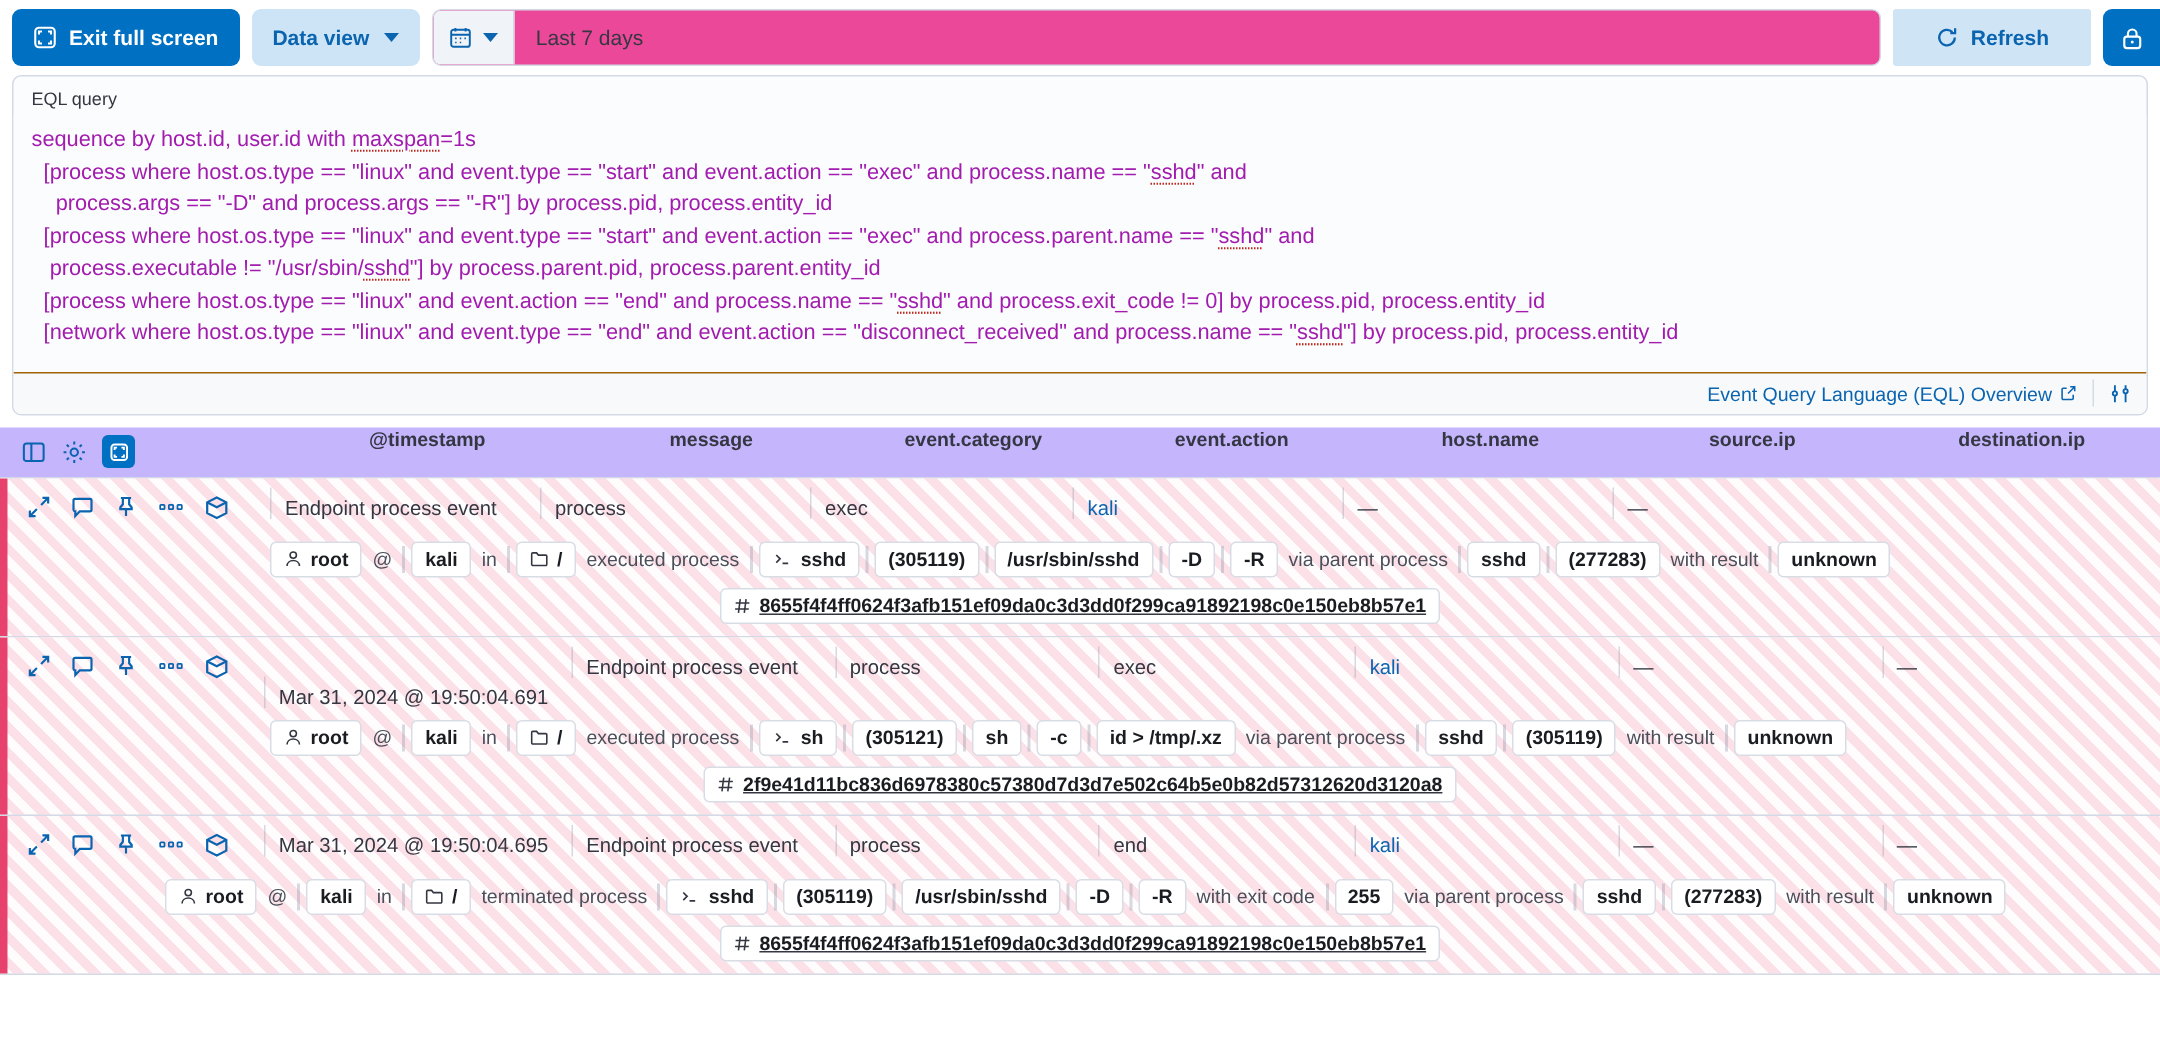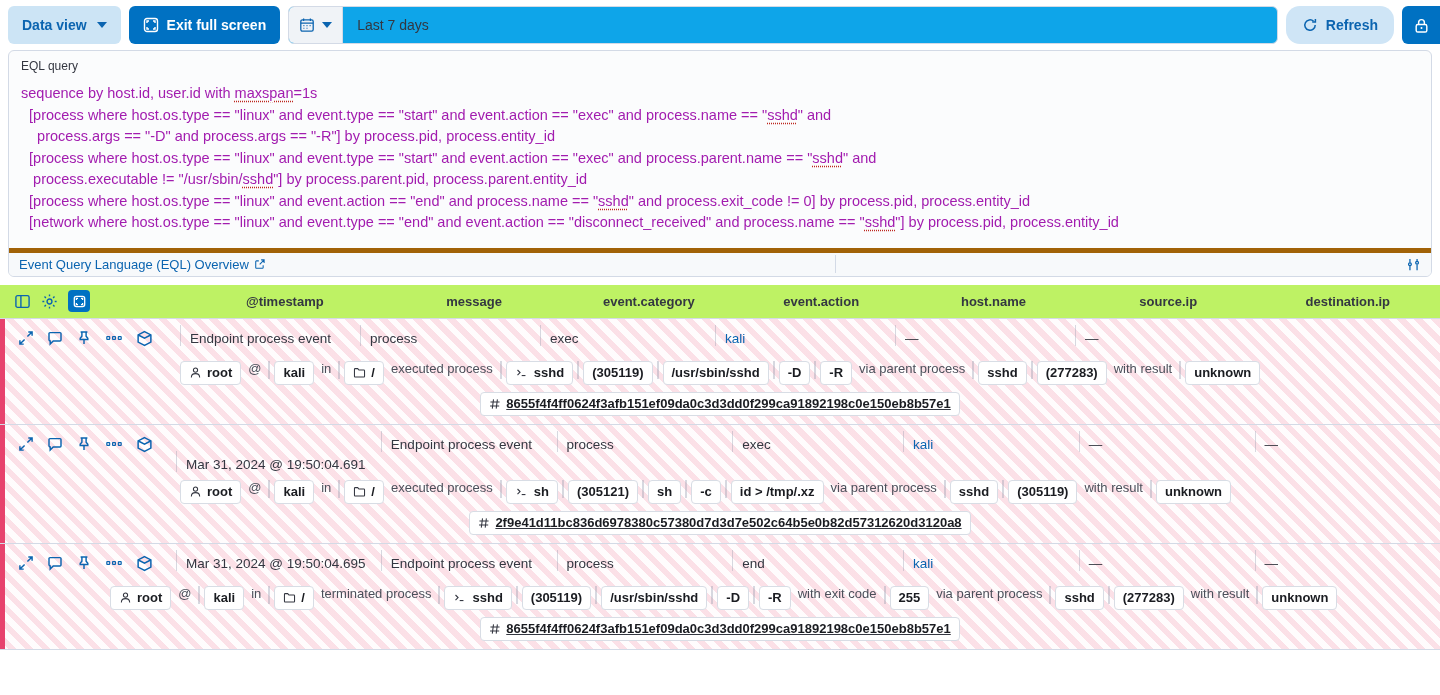--- a/index.html
+++ b/index.html
@@ -22,31 +22,31 @@
   }
   .btn {
     display:inline-flex; align-items:center; gap:8px;
     border:none; border-radius:6px;
     font-family:"Liberation Sans", sans-serif;
     font-size:14px; font-weight:700;
     cursor:pointer; white-space:nowrap;
   }
   .btn-primary { background:#0071c2; color:#ffffff; height:38px; padding:0 14px; }
   .btn-light   { background:#cce4f5; color:#0b64b0; height:38px; padding:0 14px; }
-  .btn-refresh { background:#cfe5f6; color:#0b64b0; height:38px; padding:0 16px; border-radius:14px;align-items:center; }
+  .btn-refresh { background:#cfe5f6; color:#0b64b0; height:38px; padding:0 28px; border-radius:2px;align-items:center; }
   .btn-lock    { background:#0071c2; color:#ffffff; height:38px; width:38px;
                  justify-content:center; border-radius:6px 0 0 6px; padding:0; }
 
   .caret { width:0;height:0;border-left:5px solid transparent;border-right:5px solid transparent;
            border-top:6px solid currentColor; display:inline-block; margin-left:2px;}
 
   .date-group {
     display:flex; align-items:stretch; flex:1 1 auto;
     border:1px solid #d3dae6; border-radius:6px; overflow:hidden;
-    height:38px; background:#0ea5e9; min-width:0;
+    height:38px; background:#ec4899; min-width:0;
   }
   .date-prepend {
     display:flex; align-items:center; gap:5px;
     background:#f0f3f7; padding:0 10px;
     border-right:1px solid #d3dae6; color:#0b64b0;
     cursor:pointer;
   }
   .date-value {
     display:flex; align-items:center; padding:0 14px;
     flex:1; font-size:14px; color:#343741; cursor:text;
@@ -68,35 +68,35 @@
     padding:6px 12px 14px 12px;
     font-size:14.5px; line-height:21.5px;
     color:#a21caf;
     white-space:pre;
     font-family:"Liberation Sans", sans-serif;
     background:#fbfcfd;
   }
   .sq { text-decoration:underline; text-decoration-style:dotted;
         text-decoration-color:#bd271e; text-underline-offset:3px; }
   .eql-footer {
-    display:flex; align-items:center; justify-content:space-between; gap:10px;
-    border-top:5px solid #a16207;
+    display:flex; align-items:center; justify-content:flex-end; gap:10px;
+    border-top:1px solid #a16207;
     background:#f7f9fb;
     padding:4px 10px; height:28px;
   }
   .eql-link { color:#0b64b0; font-size:13px; cursor:pointer;
               display:inline-flex; align-items:center; gap:5px; }
   .divider-v { width:1px; height:18px; background:#d3dae6; }
 
   
   .grid-header {
-    display:flex; align-items:center;
+    display:flex; 
     height:34px;
     border-bottom:1px solid #d3dae6;
-    background:#bef264;
+    background:#c4b5fd;
     padding-left:8px;
     margin-top:8px;
   }
   .hdr-icons { display:flex; align-items:center; gap:10px; width:180px; padding-left:6px; }
   .icon-btn { color:#0b64b0; display:inline-flex; align-items:center; cursor:pointer; }
   .icon-active {
     background:#0071c2; color:#fff; border-radius:4px;
     width:22px;height:22px; justify-content:center;
   }
   .hdr-cell {
@@ -125,54 +125,54 @@
     font-size:13.5px; color:#343741;
     padding-top:6px;
     border-left:1px solid rgba(140,150,170,0.35);
     padding-left:9px;
     white-space:nowrap; overflow:hidden;
   }
   .cell.link { color:#0b64b0; }
 
   
   .badge-line {
-    display:flex; align-items:flex-start; flex-wrap:nowrap;
+    display:flex; align-items:center; flex-wrap:nowrap;
     gap:4px; padding-top:8px;
   }
   .badge {
     display:inline-flex; align-items:center; gap:5px;
     background:#ffffff; border:1px solid #d8dde5; border-radius:4px;
     padding:3px 8px;
     font-size:13px; font-weight:700; color:#1a1c21;
     white-space:nowrap; line-height:16px;
   }
   .conj { font-size:13px; color:#4b4f5a; padding:0 3px; white-space:nowrap; }
   .sep { width:2px; height:18px; background:rgba(140,150,170,0.35); flex:0 0 auto; }
   .hash-line { display:flex; justify-content:center; padding-top:7px;text-decoration:underline; }
   .badge-mono { font-family:"Liberation Sans", sans-serif; letter-spacing:0px; }
 
   svg { display:block; }
 </style>
 </head>
 <body>
 
 <div class="toolbar">
-  <button class="btn btn-light">
-    <span>Data view</span>
-    <span class="caret"></span>
-  </button>
-
   <button class="btn btn-primary">
     <span>
       <svg width="16" height="16" viewBox="0 0 16 16" fill="none" stroke="#fff" stroke-width="1.4">
         <rect x="1.5" y="1.5" width="13" height="13" rx="2.5"></rect>
         <path d="M4 6V4h2M12 6V4h-2M4 10v2h2M12 10v2h-2"></path>
       </svg>
     </span>
     <span>Exit full screen</span>
+  </button>
+
+  <button class="btn btn-light">
+    <span>Data view</span>
+    <span class="caret"></span>
   </button>
 
   <div class="date-group">
     <div class="date-prepend">
       <span>
         <svg width="16" height="16" viewBox="0 0 16 16" fill="none" stroke="#0b64b0" stroke-width="1.3">
           <rect x="1.8" y="2.8" width="12.4" height="11.4" rx="1.6"></rect>
           <path d="M1.8 6.2h12.4M4.6 1.6v2.4M11.4 1.6v2.4"></path>
           <path d="M4.4 8.6h1M7.5 8.6h1M10.6 8.6h1M4.4 11.3h1M7.5 11.3h1" stroke-width="1.1"></path>
         </svg>

